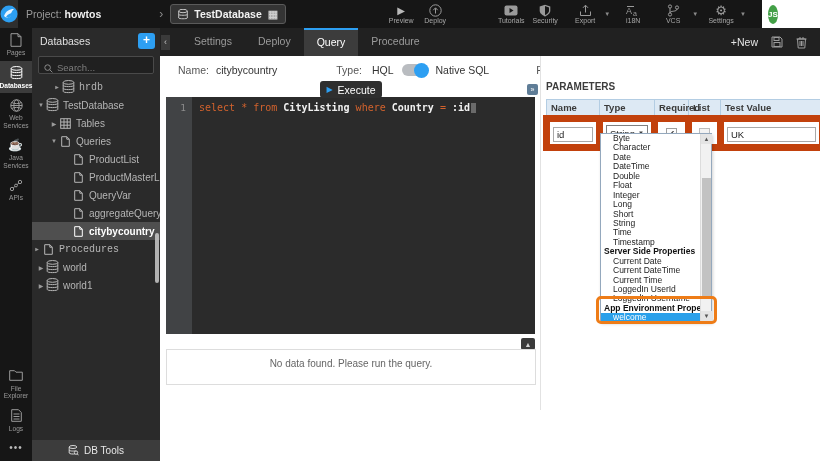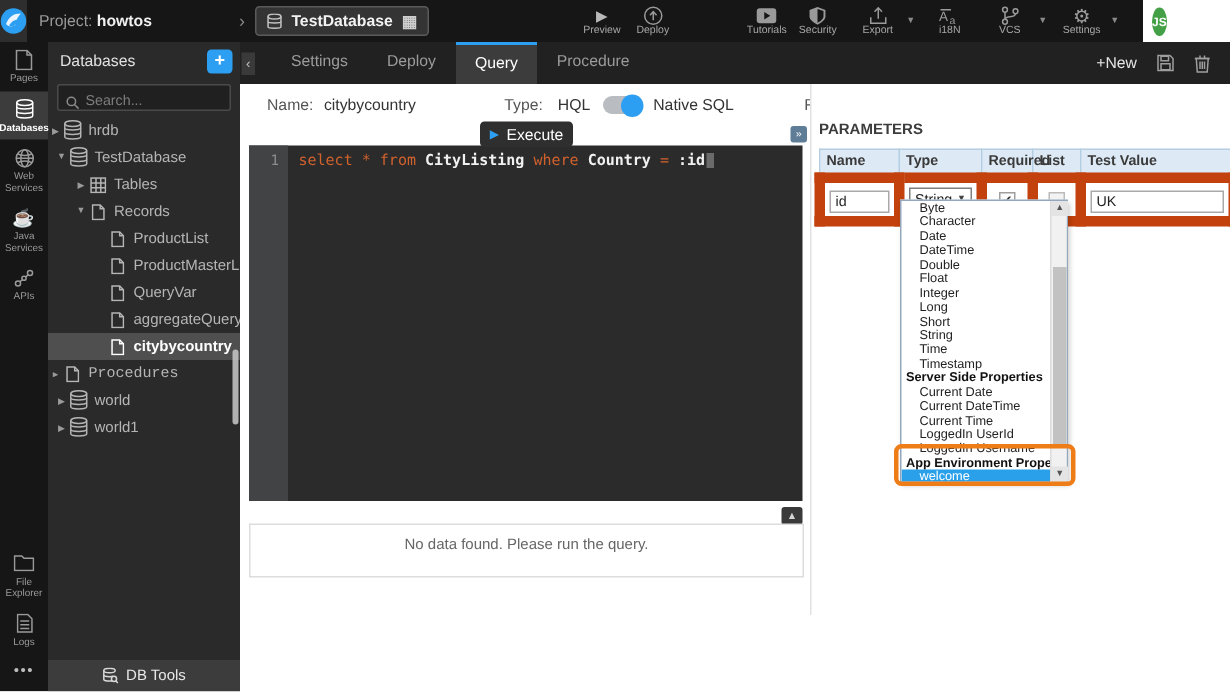--- a/index.html
+++ b/index.html
@@ -318,21 +318,21 @@
     <div class="sb-search">
       <span>
         <svg width="9" height="9" viewBox="0 0 9 9">
             <circle cx="3.6" cy="3.6" r="2.8" fill="none" stroke="#8a8a8a"></circle>
             <line x1="5.8" y1="5.8" x2="8.4" y2="8.4" stroke="#8a8a8a"></line>
           </svg>
       </span>
       <span>Search...</span>
     </div>
     <div class="tree" id="tree">
-        <div class="tree-row" style="padding-left: 0;">
+        <div class="tree-row" style="padding-left: 20px; font-family: Liberation Mono, monospace;">
           <span class="arrow">▶</span>
           <span class="ticn">
             <svg width="13" height="14" viewBox="0 0 13 14">
               <ellipse cx="6.5" cy="2.4" rx="5.3" ry="1.9" fill="none" stroke="currentColor"></ellipse>
               <path d="M1.2 2.4 V11.4 C1.2 13 11.8 13 11.8 11.4 V2.4" fill="none" stroke="currentColor"></path>
               <path d="M1.2 5.4 C1.2 7 11.8 7 11.8 5.4 M1.2 8.4 C1.2 10 11.8 10 11.8 8.4" fill="none" stroke="currentColor"></path>
             </svg>
           </span>
           <span>hrdb</span>
         </div>
@@ -361,21 +361,21 @@
           <span>Tables</span>
         </div>
         <div class="tree-row" style="padding-left: 17px;">
           <span class="arrow">▼</span>
           <span class="ticn">
             <svg width="9" height="11" viewBox="0 0 9 11">
               <path d="M.7 .7 H5.8 L8.3 3.2 V10.3 H.7 Z" fill="none" stroke="currentColor"></path>
               <path d="M5.8 .7 V3.2 H8.3" fill="none" stroke="currentColor"></path>
             </svg>
           </span>
-          <span>Records</span>
+          <span>Queries</span>
         </div>
         <div class="tree-row" style="padding-left: 30px;">
           <span class="arrow"></span>
           <span class="ticn">
             <svg width="9" height="11" viewBox="0 0 9 11">
               <path d="M.7 .7 H5.8 L8.3 3.2 V10.3 H.7 Z" fill="none" stroke="currentColor"></path>
               <path d="M5.8 .7 V3.2 H8.3" fill="none" stroke="currentColor"></path>
             </svg>
           </span>
           <span>ProductList</span>

